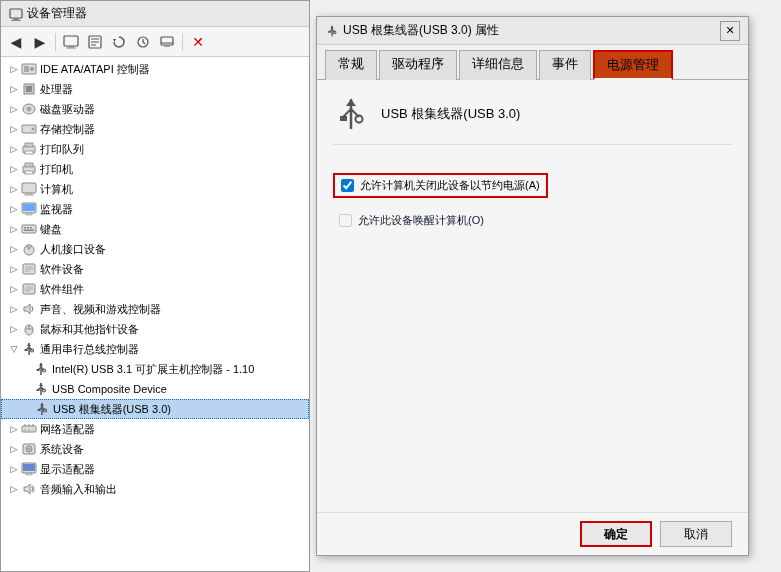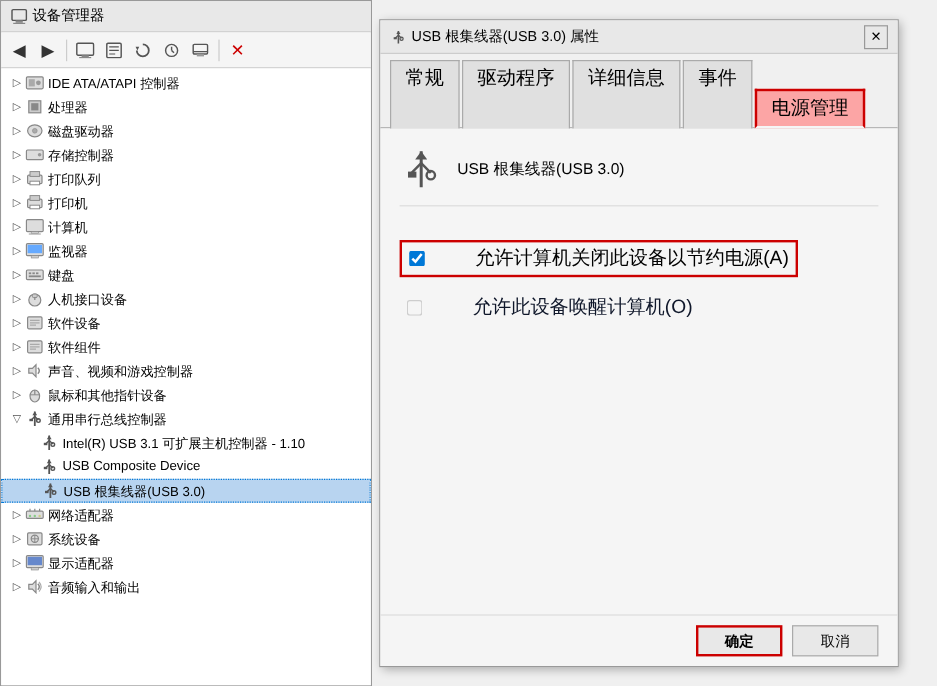--- a/index.html
+++ b/index.html
@@ -25,21 +25,21 @@
       flex-direction: column;
       flex-shrink: 0;
     }
 
     .window-titlebar {
       background: #e8e8e8;
       border-bottom: 1px solid #ccc;
       padding: 4px 8px;
       font-size: 12px;
       display: flex;
-      align-items: center;
+      align-items: flex-end;
       gap: 4px;
       height: 26px;
     }
 
     .window-icon {
       width: 14px;
       height: 14px;
       display: inline-flex;
       align-items: center;
       justify-content: center;
@@ -171,30 +171,29 @@
       padding: 4px 8px 0;
       gap: 0;
     }
 
     .tab {
       padding: 4px 12px;
       border: 1px solid #aaa;
       border-bottom: none;
       background: #e0e0e0;
       cursor: pointer;
-      font-size: 16px;
+      font-size: 13px;
       margin-right: 2px;
       position: relative;
       bottom: -1px;
     }
     .tab.highlighted-tab {
       border: 2px solid #cc0000;
-      background: #fca5a5;
+      background: #c2410c;
       border-bottom: 2px solid #f5f5f5;
-      margin-top: 24px;
     }
 
     .dialog-content {
       flex: 1;
       padding: 16px;
       background: #f5f5f5;
     }
 
     .device-header {
       display: flex;
@@ -225,23 +224,22 @@
     }
 
     .checkbox-input {
       width: 13px;
       height: 13px;
       accent-color: #0078d7;
       cursor: pointer;
     }
 
     .checkbox-label {
-      font-size: 16px;
+      font-size: 11px;
       cursor: pointer;
-      margin-left: 36px;
     }
 
     .dialog-footer {
       padding: 8px 16px;
       display: flex;
       justify-content: flex-end;
       gap: 8px;
       border-top: 1px solid #ddd;
       background: #f5f5f5;
     }

